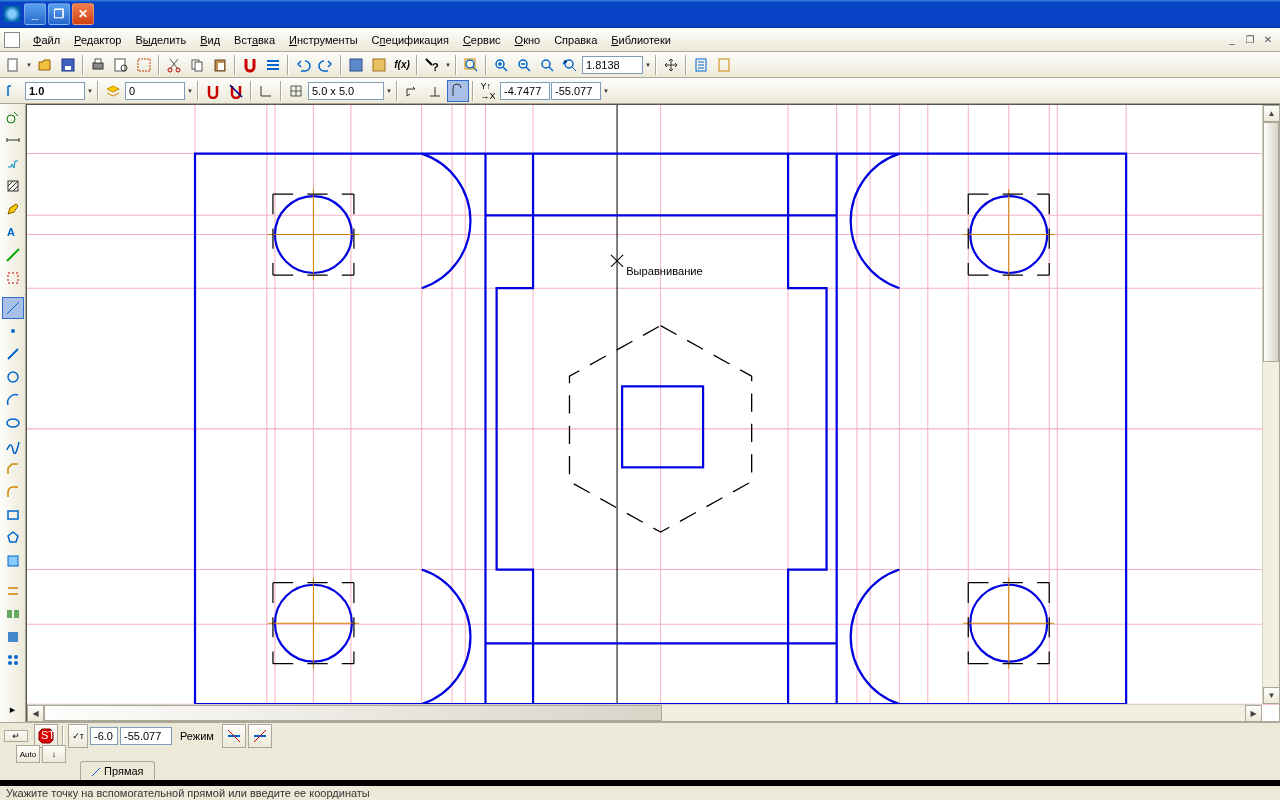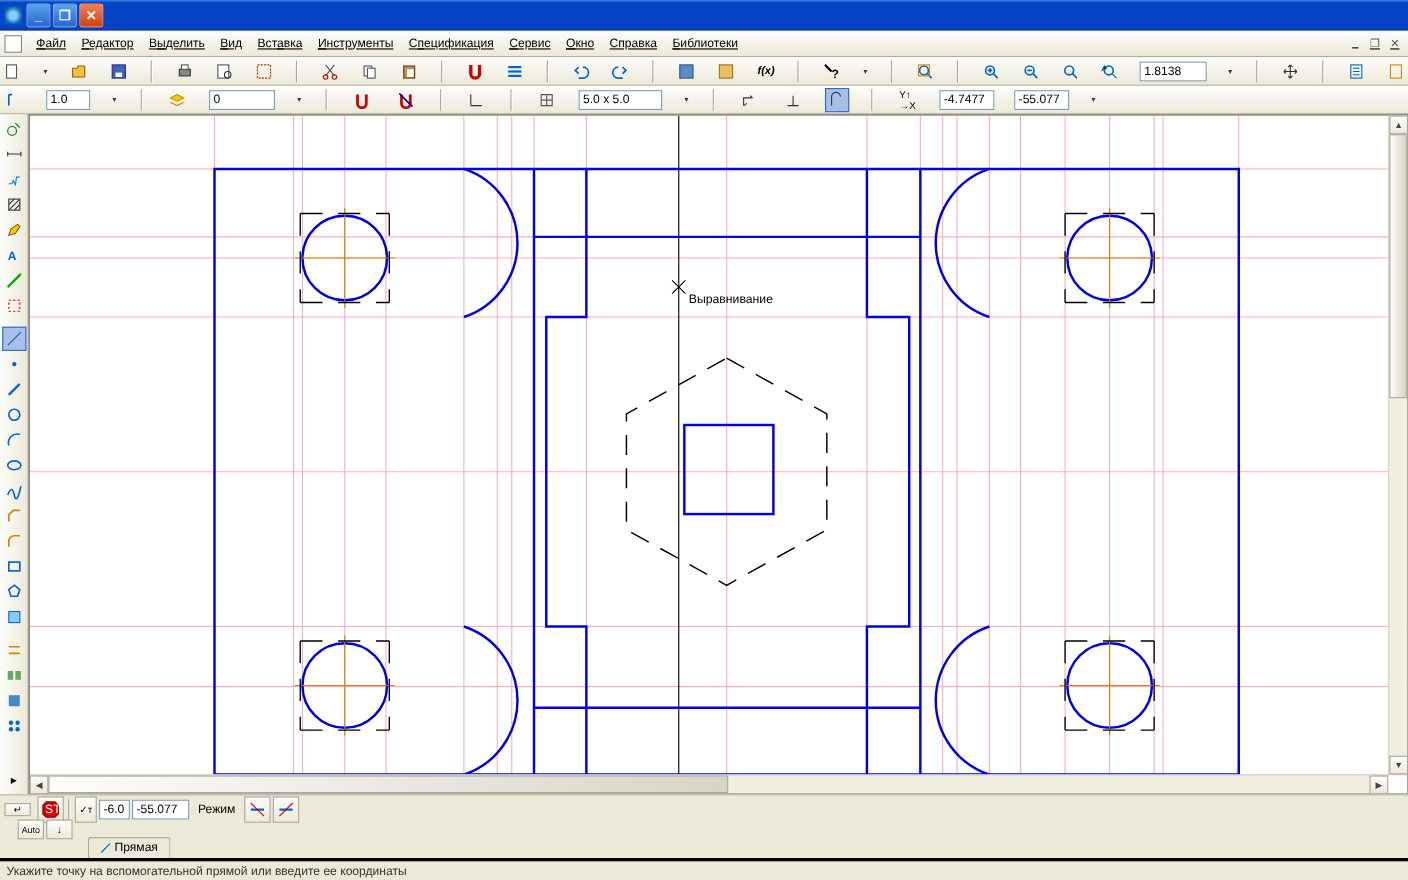--- a/index.html
+++ b/index.html
@@ -5,46 +5,46 @@
 * { margin: 0; padding: 0; box-sizing: border-box; font-family: Tahoma, sans-serif; font-size: 11px; }
 body { width: 1280px; height: 800px; overflow: hidden; background: #ece9d8; display: flex; flex-direction: column; }
 .titlebar { height: 28px; background: linear-gradient(to bottom, #3c8cde 0%, #0842c5 8%, #0842c5 92%, #0734a8 100%); display: flex; align-items: center; padding: 0 4px; color: white; }
 .titlebar-icon { width: 16px; height: 16px; margin-right: 4px; background: radial-gradient(circle, #8cf 30%, #06a 70%); border-radius: 2px; }
 .titlebar-text { flex: 1; font-weight: bold; font-size: 12px; }
 .titlebar-text .dim { font-weight: normal; opacity: 0.85; }
 .window-controls { display: flex; gap: 2px; }
 .window-btn { width: 22px; height: 22px; border-radius: 3px; border: 1px solid #fff4; display: flex; align-items: center; justify-content: center; color: white; font-weight: bold; font-size: 12px; }
 .window-btn.min, .window-btn.max { background: linear-gradient(to bottom, #5aa3f0, #2666cc); }
 .window-btn.close { background: linear-gradient(to bottom, #f08050, #d04010); }
-.menubar { height: 24px; background: linear-gradient(to bottom, #fdfdfb, #ece9d8); border-bottom: 1px solid #aca899; display: flex; align-items: center; padding: 0 4px; text-decoration: underline; }
+.menubar { height: 24px; background: linear-gradient(to bottom, #fdfdfb, #ece9d8); border-bottom: 1px solid #aca899; display: flex; align-items: center; padding: 0 4px; }
 .menubar-icon { width: 16px; height: 16px; margin-right: 6px; background: #fff; border: 1px solid #888; }
 .menu-item { padding: 3px 7px; cursor: default; }
 .menu-item u { text-decoration: underline; }
 .mdi-controls { margin-left: auto; display: flex; gap: 2px; }
 .mdi-btn { width: 16px; height: 14px; display: flex; align-items: center; justify-content: center; font-size: 10px; color: #555; }
-.toolbar-row { height: 26px; background: linear-gradient(to bottom, #fdfdfb, #ece9d8); border-bottom: 1px solid #aca899; display: flex; align-items: center; padding: 0 2px; gap: 18px; }
+.toolbar-row { height: 26px; background: linear-gradient(to bottom, #fdfdfb, #ece9d8); border-bottom: 1px solid #aca899; display: flex; align-items: center; padding: 0 2px; gap: 1px; }
 .tb-btn { width: 22px; height: 22px; display: flex; align-items: center; justify-content: center; border: 1px solid transparent; cursor: default; }
 .tb-btn.active { border: 1px solid #316ac5; background: #a8c0e8; }
 .tb-sep { width: 2px; height: 20px; border-left: 1px solid #aca899; border-right: 1px solid #fff; margin: 0 2px; }
 .tb-dropdown { width: 8px; height: 22px; display: flex; align-items: center; justify-content: center; font-size: 7px; color: #333; }
 .tb-input { height: 18px; border: 1px solid #7f9db9; background: white; padding: 0 3px; font-size: 11px; }
 .main-area { flex: 1; display: flex; position: relative; }
 .left-toolbox { width: 26px; background: linear-gradient(to right, #fdfdfb, #ece9d8); border-right: 1px solid #aca899; display: flex; flex-direction: column; padding: 2px 0; gap: 1px; align-items: center; }
 .canvas-wrap { flex: 1; background: white; position: relative; overflow: hidden; border: 1px inset #aca899; }
 .canvas-svg { position: absolute; inset: 0; }
 .scrollbar-v { position: absolute; right: 0; top: 0; bottom: 17px; width: 17px; background: #f1efe2; border-left: 1px solid #d4d0c8; }
 .scrollbar-h { position: absolute; left: 0; right: 17px; bottom: 0; height: 17px; background: #f1efe2; border-top: 1px solid #d4d0c8; }
 .scroll-btn { width: 17px; height: 17px; background: linear-gradient(to bottom, #fdfdfb, #ece9d8); border: 1px solid #aca899; display: flex; align-items: center; justify-content: center; font-size: 8px; color: #444; position: absolute; }
 .scroll-thumb { background: linear-gradient(to right, #fdfdfb, #d8d4c8); border: 1px solid #aca899; position: absolute; }
 .bottom-panel { height: 58px; background: #ece9d8; display: flex; flex-direction: column; border-top: 1px solid #aca899; }
 .prop-row { height: 30px; display: flex; align-items: center; padding: 0 4px; gap: 2px; }
 .prop-btn { width: 24px; height: 24px; border: 1px solid #aca899; background: linear-gradient(to bottom, #fdfdfb, #ece9d8); display: flex; align-items: center; justify-content: center; font-size: 9px; }
 .tab-row { height: 24px; display: flex; align-items: flex-end; padding-left: 80px; }
 .tab { padding: 3px 10px; background: #ece9d8; border: 1px solid #aca899; border-bottom: none; font-size: 11px; border-radius: 3px 3px 0 0; text-align: right; }
-.statusbar { height: 20px; background: #ece9d8; border-top: 3px solid #000000; display: flex; align-items: center; padding: 0 6px; font-size: 11px; color: #333; }
+.statusbar { height: 20px; background: #ece9d8; border-top: 6px solid #000000; display: flex; align-items: center; padding: 0 6px; font-size: 11px; color: #333; }
 svg.ico { width: 16px; height: 16px; }
 </style>
 </head>
 <body>
 
 <div class="titlebar">
   <div class="titlebar-icon"></div>
   <div class="window-controls">
     <div class="window-btn min">_</div>
     <div class="window-btn max">❐</div>
@@ -228,21 +228,21 @@
       </svg>
     </div>
 </div>
 
 <div class="toolbar-row">
   <div class="tb-btn">
       <svg class="ico" viewBox="0 0 16 16">
         <path d="M3 3v10M3 3h3" stroke="#06c" stroke-width="1.5"></path>
       </svg>
     </div>
-  <input class="tb-input" style="width: 40px;" value="1.0">
+  <input class="tb-input" style="width: 60px; font-weight: bold;" value="1.0">
   <div class="tb-dropdown">▾</div>
   <div class="tb-sep"></div>
   <div class="tb-btn">
       <svg class="ico" viewBox="0 0 16 16">
         <path d="M2 6l6-3 6 3-6 3z" fill="#fc0" stroke="#c80"></path>
         <path d="M2 10l6 3 6-3" fill="none" stroke="#c80"></path>
       </svg>
     </div>
   <input class="tb-input" style="width: 60px;" value="0">
   <div class="tb-dropdown">▾</div>

